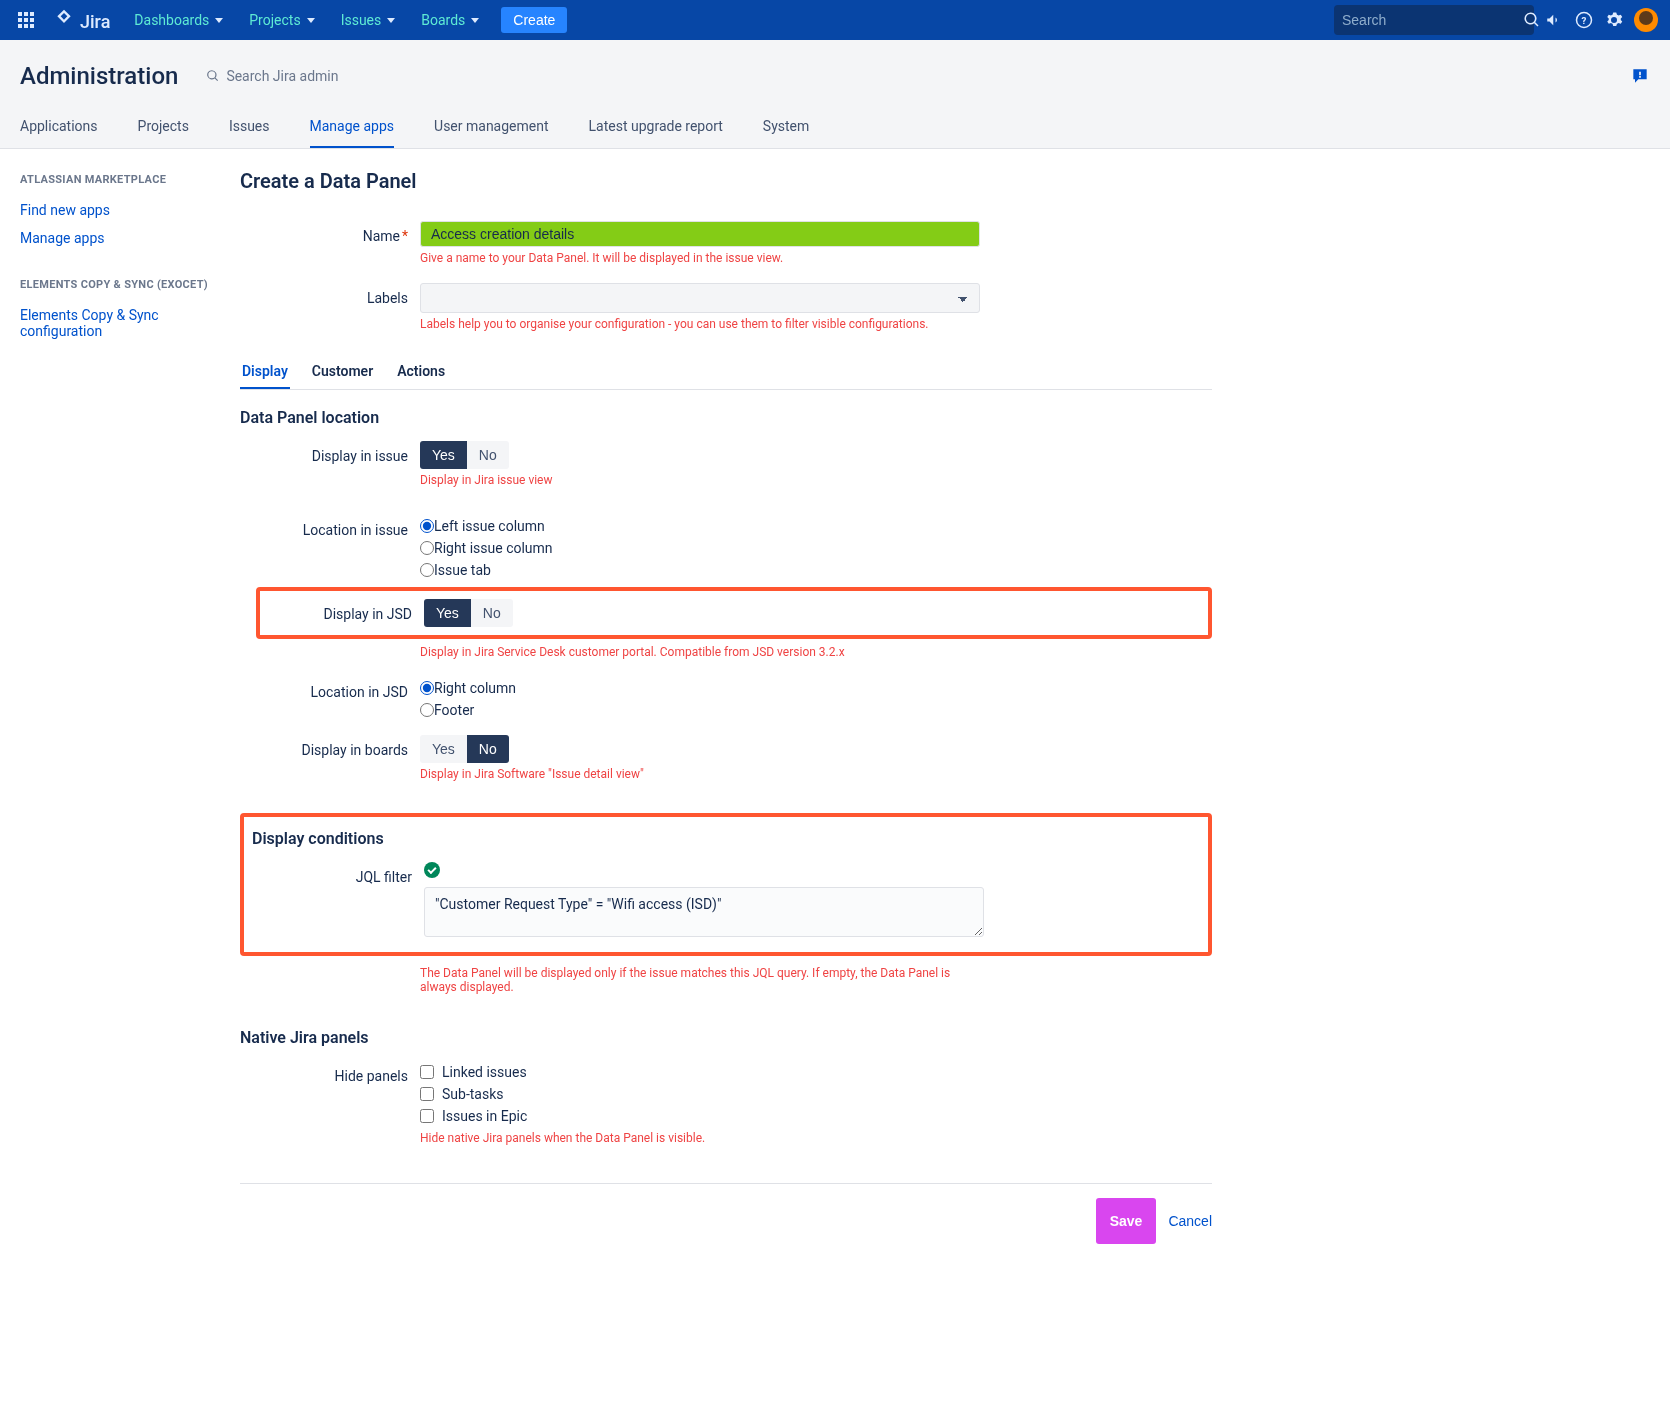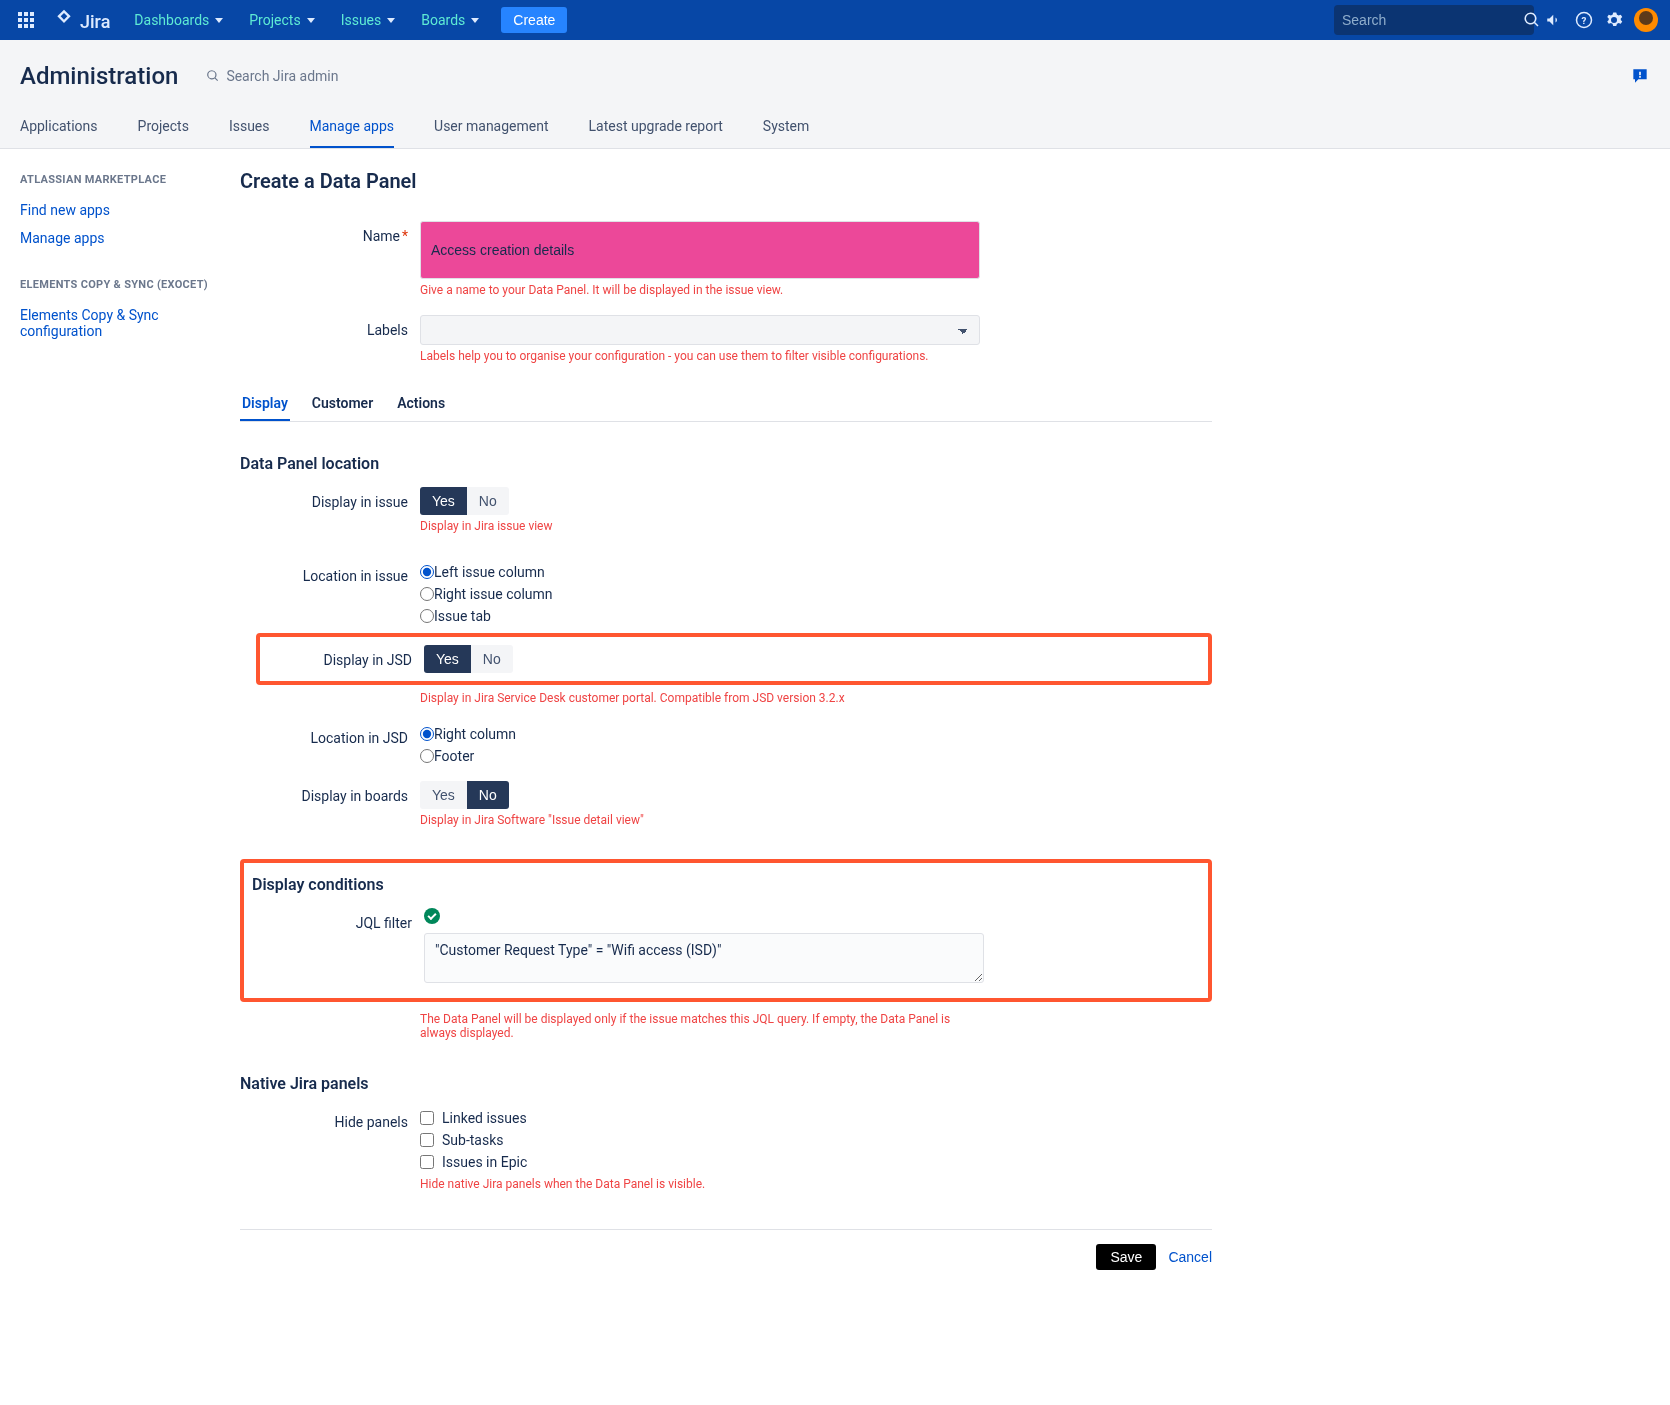--- a/index.html
+++ b/index.html
@@ -44,26 +44,26 @@
   .sidebar-section + .sidebar-section { margin-top: 26px; }
   
   .content { flex: 1; padding: 20px 28px 120px 0; max-width: 1000px; }
   .page-title { font-size: 20px; font-weight: 600; margin-bottom: 28px; color: #172B4D; }
   
   
   .form-row { display: flex; margin-bottom: 4px; }
   .form-label { width: 180px; text-align: right; padding-right: 12px; padding-top: 7px; color: #172B4D; font-size: 14px; }
   .form-label.req::after { content: "*"; color: #DE350B; margin-left: 2px; }
   .form-field { flex: 1; max-width: 560px; }
-  .text-input { width: 100%; padding: 20px 10px; border: 1px solid #DFE1E6; border-radius: 3px; font-size: 14px; color: #172B4D; background:#ec4899; }
+  .text-input { width: 100%; padding: 4px 10px; border: 1px solid #DFE1E6; border-radius: 3px; font-size: 14px; color: #172B4D; background:#84cc16; }
   .select-input { width: 100%; padding: 6px 10px; border: 1px solid #DFE1E6; border-radius: 3px; background: #F4F5F7; font-size: 14px; appearance: none; background-image: linear-gradient(45deg, transparent 50%, #42526E 50%), linear-gradient(135deg, #42526E 50%, transparent 50%); background-position: calc(100% - 16px) 13px, calc(100% - 11px) 13px; background-size: 5px 5px, 5px 5px; background-repeat: no-repeat; }
   .help-text { font-size: 12px; color: #ef4444; margin-top: 4px; margin-bottom: 14px; }
   
   
-  .config-tabs { display: flex; gap: 20px; border-bottom: 1px solid #DFE1E6; margin-bottom: 32px; margin-top: 10px; }
+  .config-tabs { display: flex; gap: 20px; border-bottom: 1px solid #DFE1E6; margin-bottom: 18px; margin-top: 10px; }
   .config-tab { padding: 8px 2px; font-weight: 600; color: #172B4D; cursor: pointer; border-bottom: 2px solid transparent; }
   .config-tab.active { color: #0052CC; border-bottom-color: #0052CC; }
   
   .section-heading { font-size: 16px; font-weight: 600; margin-bottom: 14px; color: #172B4D; }
   
   
   .toggle-group { display: inline-flex; }
   .toggle-btn { padding: 6px 12px; border: none; background: #F4F5F7; color: #42526E; font-size: 14px; cursor: pointer; }
   .toggle-btn:first-child { border-radius: 3px 0 0 3px; }
   .toggle-btn:last-child { border-radius: 0 3px 3px 0; }
@@ -81,21 +81,21 @@
   .highlight-box { border: 4px solid #FF5630; border-radius: 4px; padding: 8px 4px; margin: 6px 0 6px 16px; }
   .highlight-box-wide { border: 4px solid #FF5630; border-radius: 4px; padding: 12px 8px 8px 0; margin: 18px 0 10px 0; }
   
   
   .valid-icon { display: inline-block; width: 16px; height: 16px; background: #00875A; border-radius: 50%; position: relative; margin-bottom: 6px; }
   .valid-icon::after { content: ""; position: absolute; left: 4px; top: 5px; width: 6px; height: 3px; border-left: 2px solid #fff; border-bottom: 2px solid #fff; transform: rotate(-45deg); }
   .jql-textarea { width: 100%; min-height: 50px; padding: 8px 10px; border: 1px solid #DFE1E6; border-radius: 3px; font-size: 14px; color: #172B4D; resize: vertical; background:#FAFBFC; font-family: inherit; }
   
   
   .footer-row { border-top: 1px solid #DFE1E6; margin-top: 24px; padding-top: 14px; display: flex; justify-content: flex-end; gap: 12px; align-items: center; }
-  .btn-primary { background: #000000; color: #fff; border: none; padding: 5px 14px; border-radius: 3px; font-size: 14px; cursor: pointer; font-weight: 400; }
+  .btn-primary { background: #d946ef; color: #fff; border: none; padding: 15px 14px; border-radius: 3px; font-size: 14px; cursor: pointer; font-weight: 700; }
   .btn-link { background: none; border: none; color: #0052CC; font-size: 14px; cursor: pointer; }
 </style>
 </head>
 <body>
 
 <div class="topnav">
   <div class="topnav-left">
     <div class="apps-icon">
         <div></div>
         <div></div>

